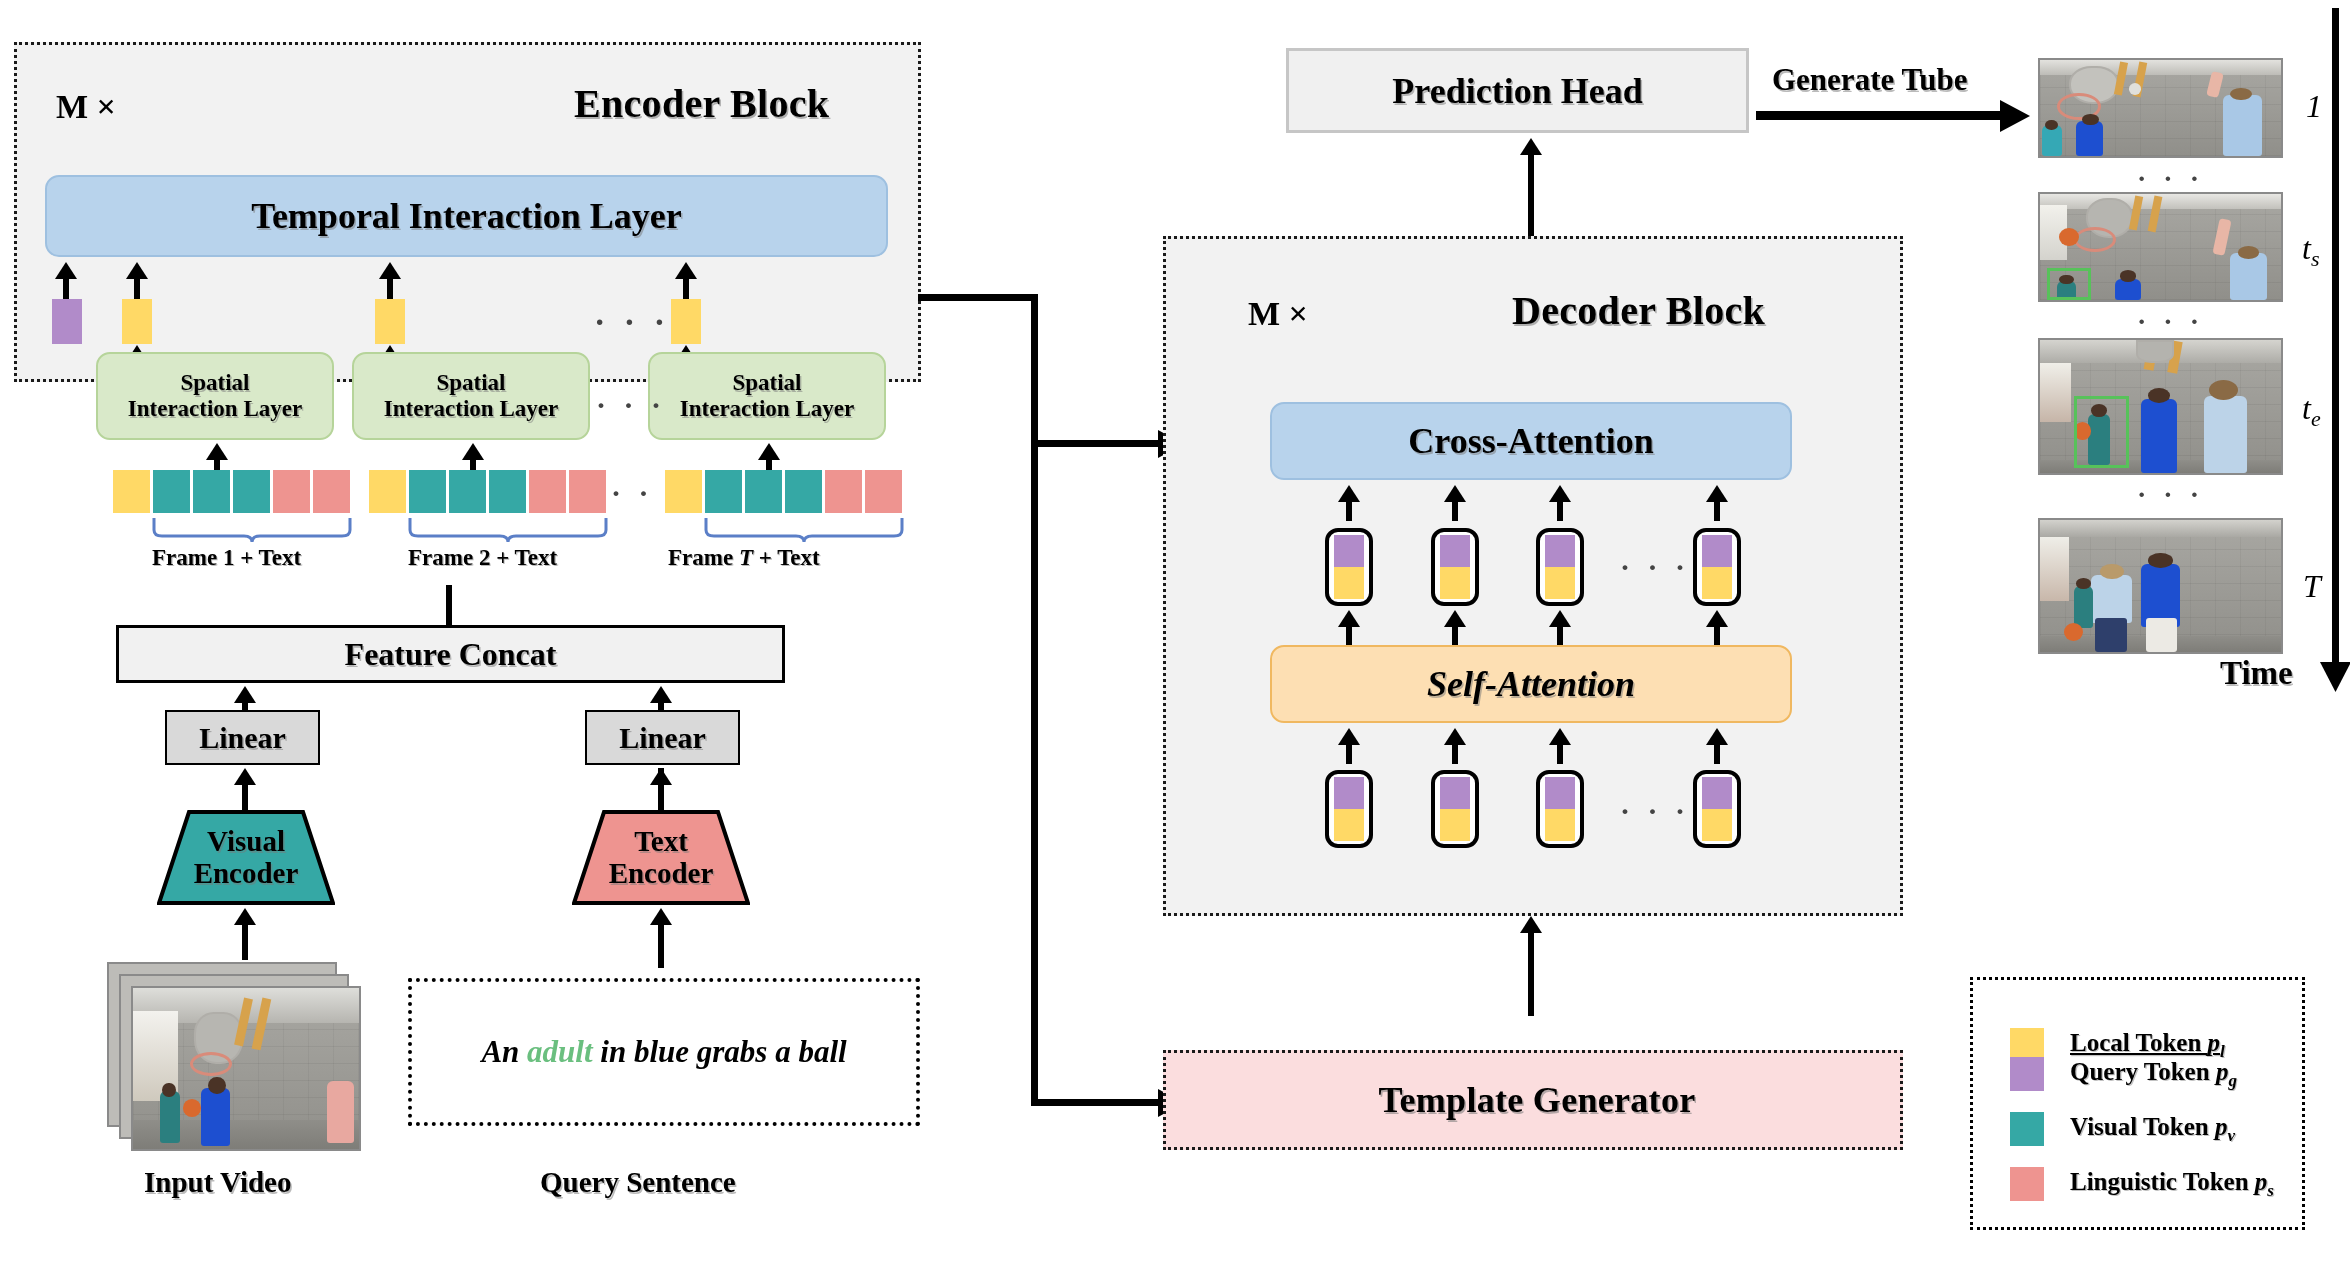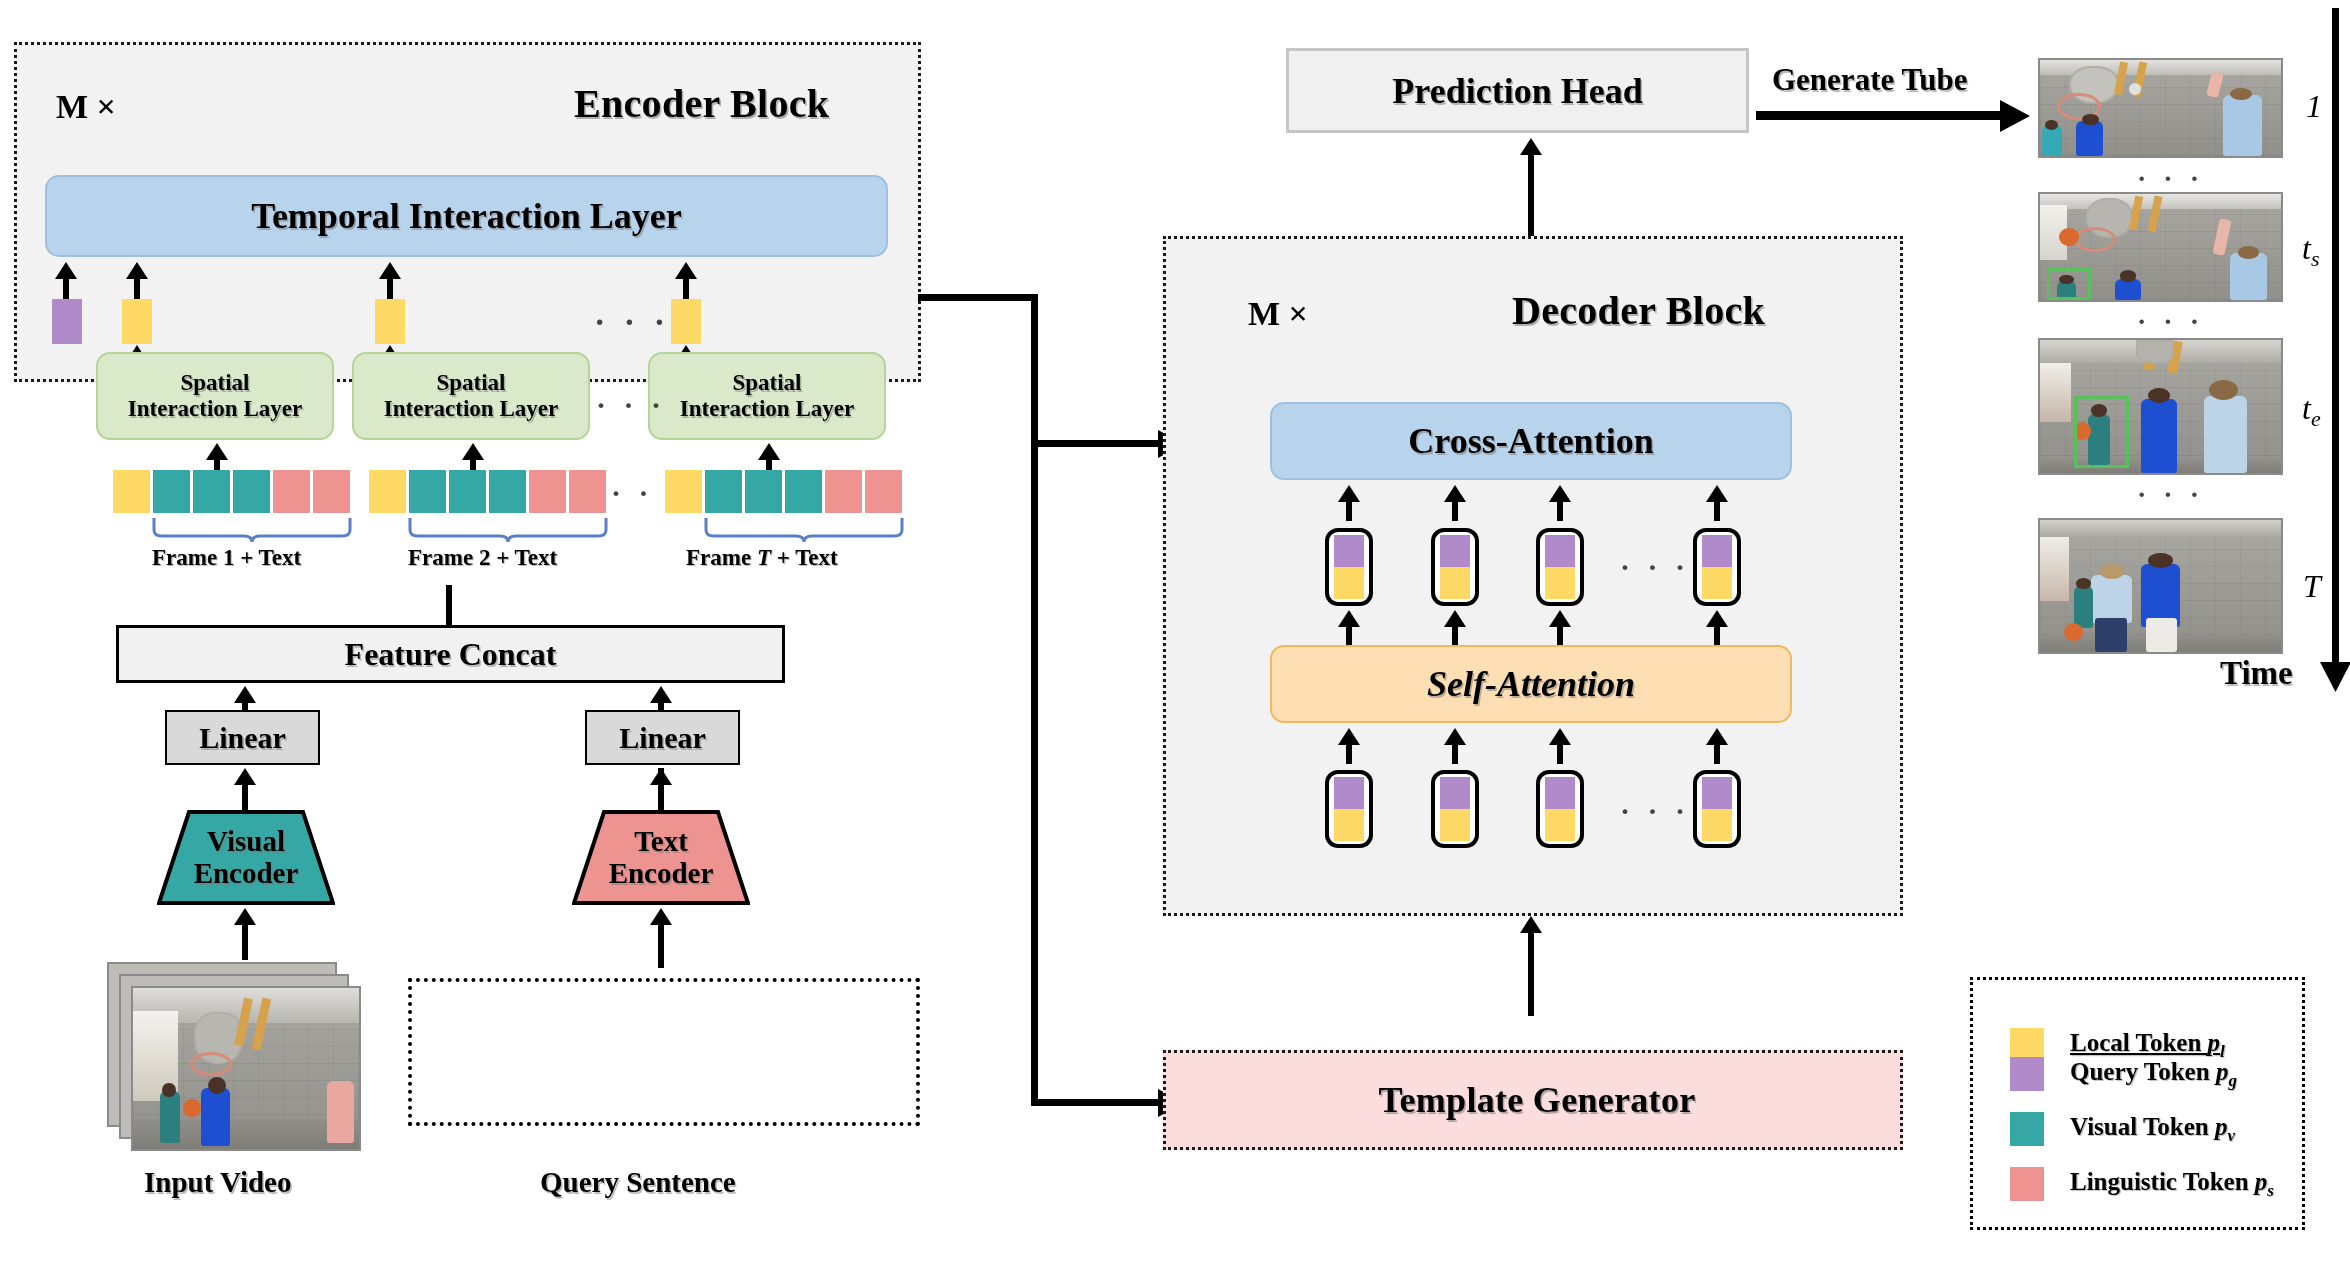--- a/index.html
+++ b/index.html
@@ -283,21 +283,21 @@
 
 <div class="tok tok-yellow" style="left:665px;top:470px;width:37px;height:43px;"></div>
 <div class="tok tok-teal" style="left:705px;top:470px;width:37px;height:43px;"></div>
 <div class="tok tok-teal" style="left:745px;top:470px;width:37px;height:43px;"></div>
 <div class="tok tok-teal" style="left:785px;top:470px;width:37px;height:43px;"></div>
 <div class="tok tok-pink" style="left:825px;top:470px;width:37px;height:43px;"></div>
 <div class="tok tok-pink" style="left:865px;top:470px;width:37px;height:43px;"></div>
 <svg class="brace" style="left:704px;top:516px;" width="200" height="28" viewBox="0 0 200 28">
   <path d="M2 2 L2 14 Q2 20 10 20 L92 20 Q100 20 100 26 Q100 20 108 20 L190 20 Q198 20 198 14 L198 2" fill="none" stroke="#5b7fc7" stroke-width="3"></path>
 </svg>
-<div class="frame-label" style="left:686px;top:545px;">
+<div class="frame-label" style="left:668px;top:545px;">
   <span>Frame </span><span style="font-style:italic;">T</span><span> + Text</span>
 </div>
 
 <div class="abs greybox" style="left:116px;top:625px;width:669px;height:58px;font-size:32px;">
   <span>Feature Concat</span>
 </div>
 
 <div class="plainline" style="left:446px;top:585px;width:6px;height:42px;"></div>
 
 <div class="arrow-up" style="left:232px;top:686px;width:26px;height:44px;">
@@ -369,20 +369,23 @@
   <div class="head" style="left:13%;top:59%;width:6%;height:9%;"></div>
   <div class="ball" style="left:22%;top:69%;width:8%;height:11%;"></div>
   <div class="person" style="left:30%;top:62%;width:13%;height:36%;background:#1d4fd0;"></div>
   <div class="head" style="left:33%;top:55%;width:8%;height:11%;"></div>
   <div class="person" style="left:86%;top:58%;width:12%;height:38%;background:#e8a8a0;"></div>
 </div>
 <div class="caption" style="left:144px;top:1166px;">Input Video</div>
 
 <div class="abs query-box" style="left:408px;top:978px;width:512px;height:148px;font-size:31px;">
   <div>
+    <div>
+      <span>An </span><span class="hl-green">adult</span><span> in blue grabs a ball</span>
+    </div>
   </div>
 </div>
 <div class="caption" style="left:540px;top:1166px;">Query Sentence</div>
 
 <div class="plainline" style="left:918px;top:294px;width:120px;height:7px;"></div>
 <div class="plainline" style="left:1031px;top:294px;width:7px;height:812px;"></div>
 
 <div class="plainline" style="left:1031px;top:440px;width:132px;height:7px;"></div>
 <svg class="abs" style="left:1158px;top:430px;" width="28" height="28">
     <polygon points="0,0 26,14 0,28" fill="#000"></polygon>

